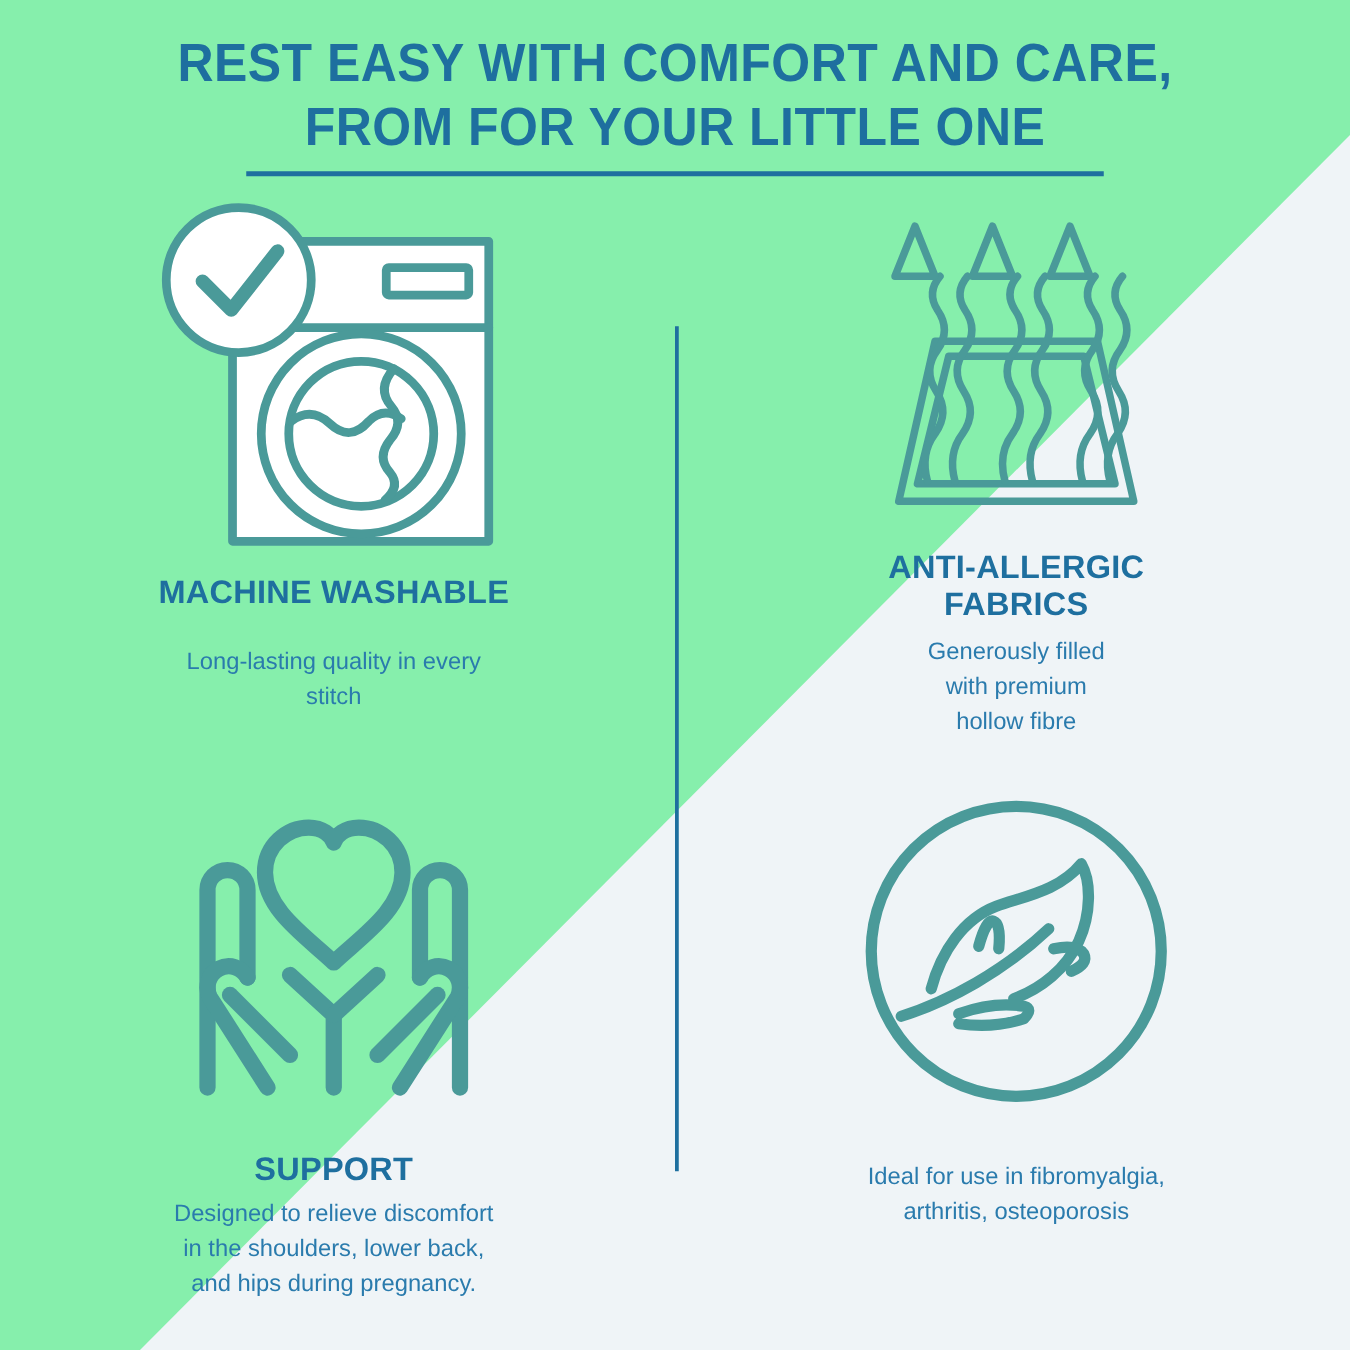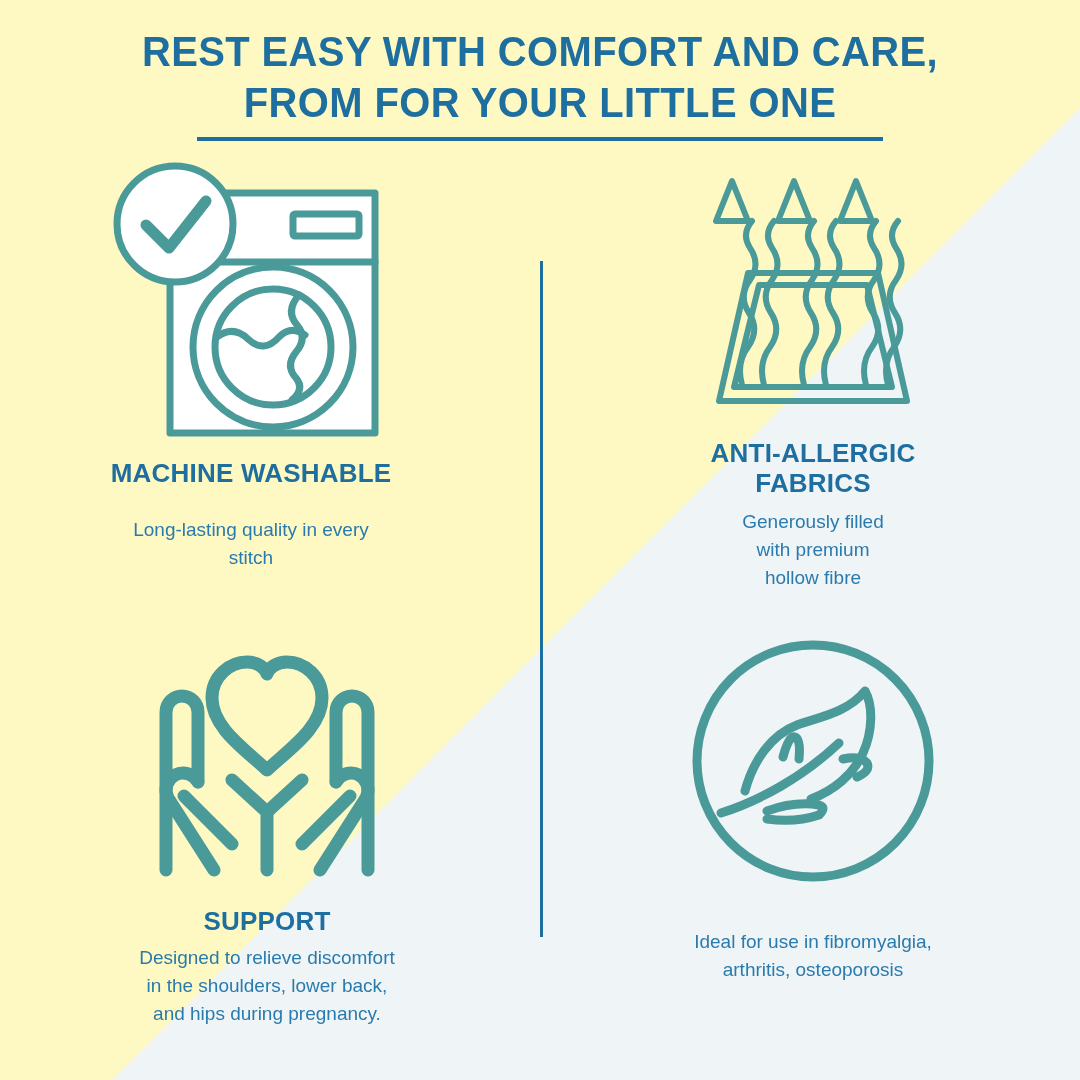--- a/index.html
+++ b/index.html
@@ -11,21 +11,21 @@
     height: 1080px;
     background: #ffffff;
     font-family: "Liberation Sans", sans-serif;
     overflow: hidden;
   }
 
   #page {
     position: relative;
     width: 1080px;
     height: 1080px;
-    background: #fef9c3;
+    background: #86efac;
     overflow: hidden;
   }
 
   
   .bg-wedge {
     position: absolute;
     inset: 0;
     z-index: 0;
     pointer-events: none;
   }
@@ -77,21 +77,21 @@
     height: 930px;
     z-index: 2;
   }
   .cell {
     position: absolute;
     width: 470px;
     display: flex;
     flex-direction: column;
     align-items: center;
   }
-  .cell-tl { left: 16px;  top: 6px; }
+  .cell-tl { left: 32px;  top: 6px; }
   .cell-tr { left: 578px; top: 6px; justify-content: space-between; }
   .cell-bl { left: 32px;  top: 466px; }
   .cell-br { left: 578px; top: 466px; }
 
   .icon-wrap {
     display: flex;
     align-items: center;
     justify-content: center;
     height: 290px;
     width: 100%;
@@ -120,21 +120,21 @@
   }
 
   
   .cell-tl .feature-title { margin-top: 12px; }
   .cell-tl .feature-desc  { margin-top: 28px; }
 
   .cell-tr .icon-wrap     { height: 280px; }
   .cell-tr .feature-title { margin-top: 2px; }
   .cell-tr .feature-desc  { margin-top: 10px; }
 
-  .cell-bl .feature-title { }
+  .cell-bl .feature-title { margin-top: 14px; }
   .cell-bl .feature-desc  { margin-top: 8px; }
 
   .cell-br .feature-title { margin-top: 14px; }
   .cell-br .feature-desc  { margin-top: 22px; text-align: center; }
 </style>
 </head>
 <body>
 
 <div id="page">
 

